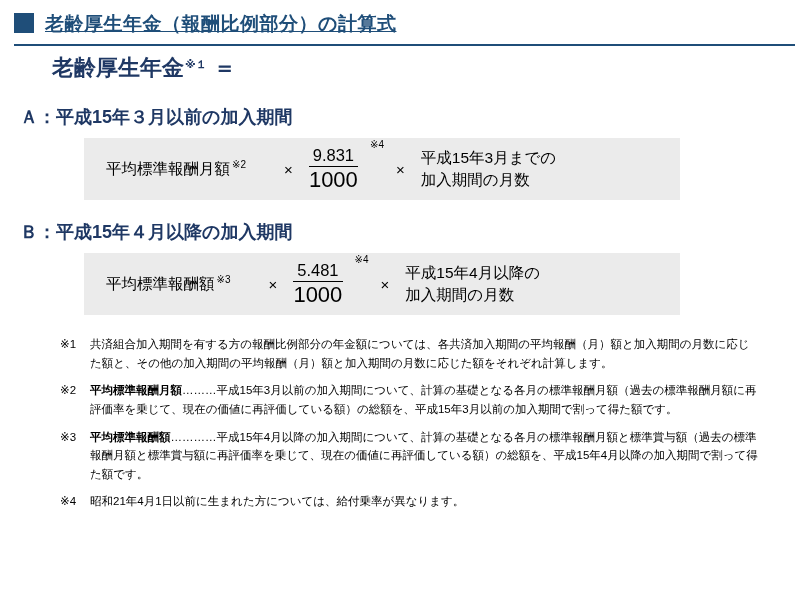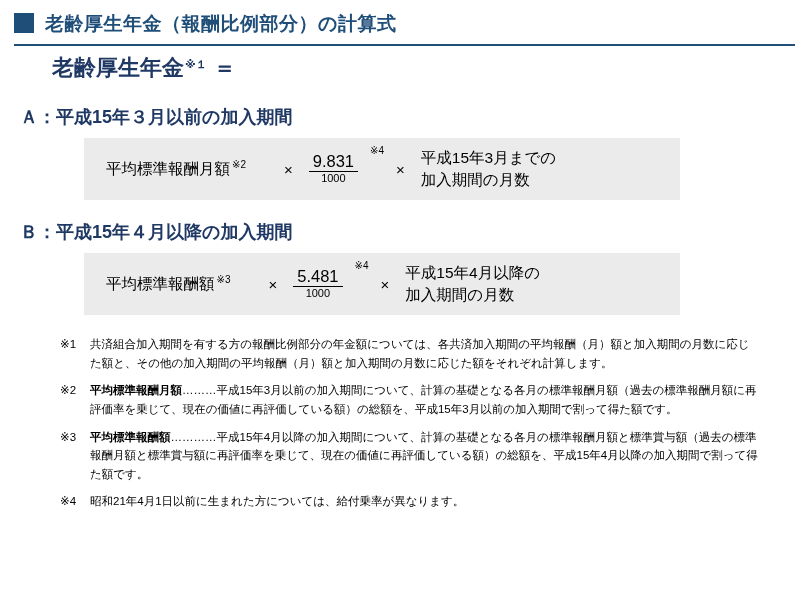--- a/index.html
+++ b/index.html
@@ -28,20 +28,21 @@
     background: #1f4e79;
     margin-right: 11px;
     flex: 0 0 auto;
   }
   .title-text {
     font-size: 19px;
     font-weight: bold;
     color: #1f4e79;
     letter-spacing: 0.5px;
     line-height: 1;
+    text-decoration: underline;
   }
   .title-underline {
     position: absolute;
     left: 14px;
     top: 44px;
     width: 781px;
     height: 2px;
     background: #1f4e79;
   }
 
@@ -122,21 +123,21 @@
     position: relative;
   }
   .frac .num .sup {
     position: absolute;
     top: -7px;
     right: -26px;
     font-size: 10px;
     border: none;
   }
   .frac .den {
-    font-size: 11px;
+    font-size: 22px;
     display: block;
     padding-top: 1px;
   }
   .twoline {
     font-size: 15.5px;
     line-height: 1.45;
     white-space: nowrap;
   }
   .sp-right { margin-right: 22px; }
   .frac-wrap { margin-right: 22px; }

